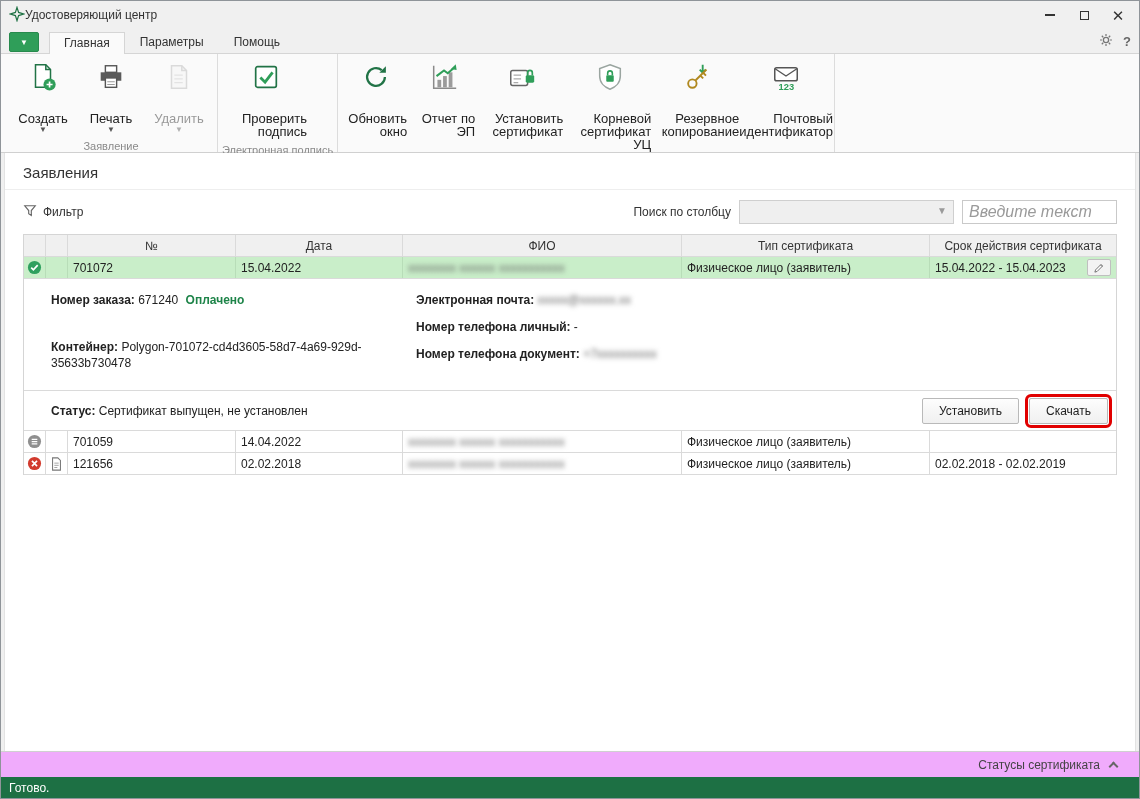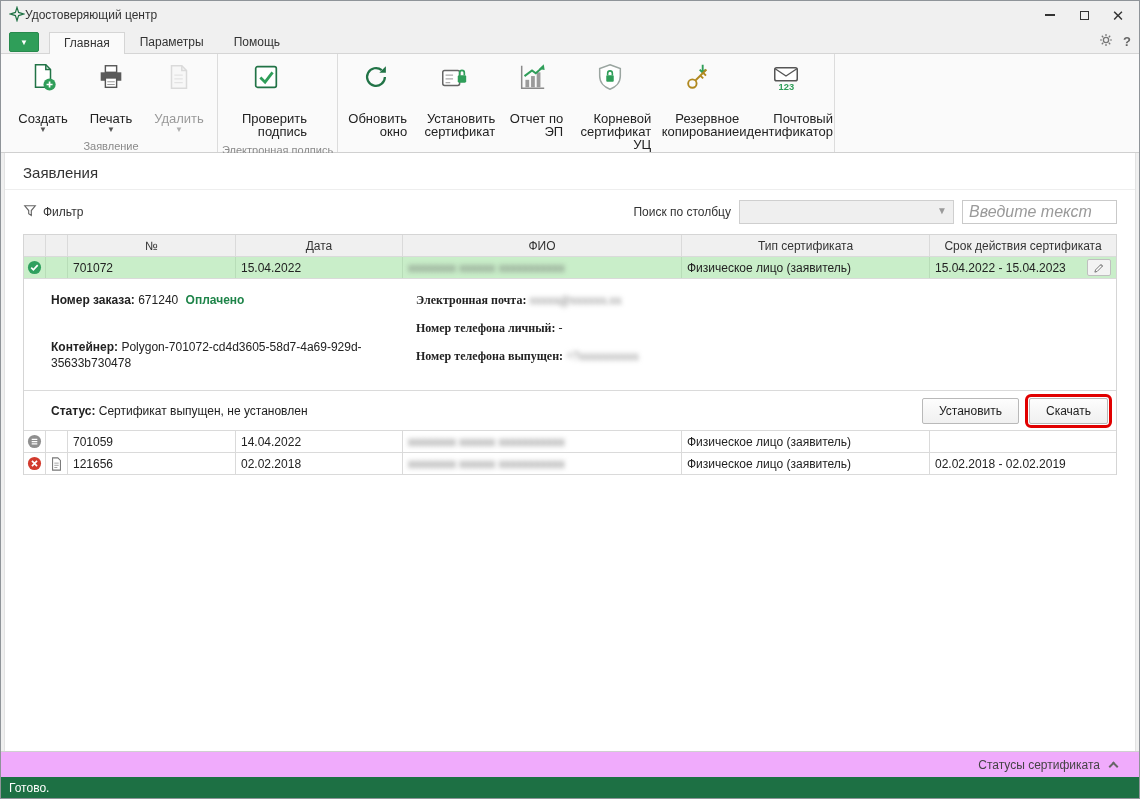--- a/index.html
+++ b/index.html
@@ -68,21 +68,21 @@
   .blur { filter:blur(2.5px); color:#666; }
   .row-edit-btn { margin-left:auto; width:24px; height:17px; background:#f3f3f3; border:1px solid #bfbfbf; border-radius:2px; display:flex; align-items:center; justify-content:center; }
 
   
   .details { position:relative; height:112px; background:#fff; border-bottom:1px solid #dadada; }
   .d-field { margin-bottom:0; color:#222; }
   .d-field b { font-weight:bold; }
   .d-left { position:absolute; left:27px; top:14px; width:345px; }
   .d-left .container-field { margin-top:32px; line-height:16px; }
   .d-right { position:absolute; left:392px; top:14px; }
-  .d-right .d-field { margin-bottom:13px;font-family:Liberation Serif, serif; }
+  .d-right .d-field { margin-bottom:13px; }
   .paid { color:#1e8449; font-weight:bold; margin-left:4px; }
 
   .status-row { display:flex; align-items:center; height:40px; padding:0 8px 0 27px; background:#fff; border-bottom:1px solid #dadada; }
   .status-btns { margin-left:auto; display:flex; align-items:center; gap:10px; }
   .btn { height:26px; padding:0 16px; background:linear-gradient(#fdfdfd,#f0f0f0); border:1px solid #b9b9b9; border-radius:2px; font-family:"Liberation Sans",sans-serif; font-size:12px; color:#222; display:flex; align-items:center; }
   .annot-red { outline:3px solid #e10000; outline-offset:1px; }
 
   .spacer { flex:1; background:#fff; }
 
   
@@ -193,43 +193,43 @@
       <div class="rbuttons">
         <div class="rbtn">
           <span class="ricon">
             <svg viewBox="0 0 32 32">
                 <path d="M25.5 16a9.5 9.5 0 1 1-3.4-7.3" fill="none" stroke="#217346" stroke-width="2.4"></path>
                 <path d="M26.5 4.5v7h-7z" fill="#217346"></path>
               </svg>
           </span>
           <span class="rlabel">Обновить окно</span>
         </div>
-        <div class="rbtn wide">
-          <span class="ricon">
-            <svg viewBox="0 0 32 32">
-                <rect x="4" y="9" width="18" height="16" rx="2" fill="#fff" stroke="#666" stroke-width="1.6"></rect>
-                <path d="M7 14h8M7 18h8M7 22h5" stroke="#ababab" stroke-width="1.3"></path>
-                <rect x="20" y="14" width="9" height="8" rx="1.5" fill="#2f9e59"></rect>
-                <path d="M22 14v-2.5a2.5 2.5 0 0 1 5 0V14" fill="none" stroke="#2f9e59" stroke-width="1.8"></path>
-              </svg>
-          </span>
-          <span class="rlabel">Установить сертификат</span>
-        </div>
         <div class="rbtn">
           <span class="ricon">
             <svg viewBox="0 0 32 32">
                 <path d="M5 4v24h24" fill="none" stroke="#8a8a8a" stroke-width="1.6"></path>
                 <rect x="9" y="19" width="4" height="8" fill="#9b9b9b"></rect>
                 <rect x="15" y="15" width="4" height="12" fill="#9b9b9b"></rect>
                 <rect x="21" y="11" width="4" height="16" fill="#9b9b9b"></rect>
                 <path d="M8 15l8-6 4 3 8-7" fill="none" stroke="#2f9e59" stroke-width="2.2"></path>
                 <path d="M28.5 2.5l1 6-6-1z" fill="#2f9e59"></path>
               </svg>
           </span>
           <span class="rlabel">Отчет по ЭП</span>
+        </div>
+        <div class="rbtn wide">
+          <span class="ricon">
+            <svg viewBox="0 0 32 32">
+                <rect x="4" y="9" width="18" height="16" rx="2" fill="#fff" stroke="#666" stroke-width="1.6"></rect>
+                <path d="M7 14h8M7 18h8M7 22h5" stroke="#ababab" stroke-width="1.3"></path>
+                <rect x="20" y="14" width="9" height="8" rx="1.5" fill="#2f9e59"></rect>
+                <path d="M22 14v-2.5a2.5 2.5 0 0 1 5 0V14" fill="none" stroke="#2f9e59" stroke-width="1.8"></path>
+              </svg>
+          </span>
+          <span class="rlabel">Установить сертификат</span>
         </div>
         <div class="rbtn wide">
           <span class="ricon">
             <svg viewBox="0 0 32 32">
                 <path d="M16 3l11 4v8c0 7-5 12-11 14C10 27 5 22 5 15V7z" fill="#fff" stroke="#9aa5a0" stroke-width="1.6"></path>
                 <rect x="12" y="14" width="8" height="7" rx="1" fill="#2f9e59"></rect>
                 <path d="M13.5 14v-2a2.5 2.5 0 0 1 5 0v2" fill="none" stroke="#2f9e59" stroke-width="1.7"></path>
               </svg>
           </span>
           <span class="rlabel">Корневой сертификат УЦ</span>
@@ -333,21 +333,21 @@
         <div class="d-right">
           <div class="d-field">
             <b>Электронная почта:</b>
             <span class="blur">xxxxx@xxxxxx.xx</span>
           </div>
           <div class="d-field">
             <b>Номер телефона личный:</b>
             <span>-</span>
           </div>
           <div class="d-field">
-            <b>Номер телефона выпущен:</b>
+            <b>Номер телефона документ:</b>
             <span class="blur">+7xxxxxxxxxx</span>
           </div>
         </div>
       </div>
 
       <div class="status-row">
         <span>
           <b>Статус:</b>
           <span>Сертификат выпущен, не установлен</span>
         </span>

